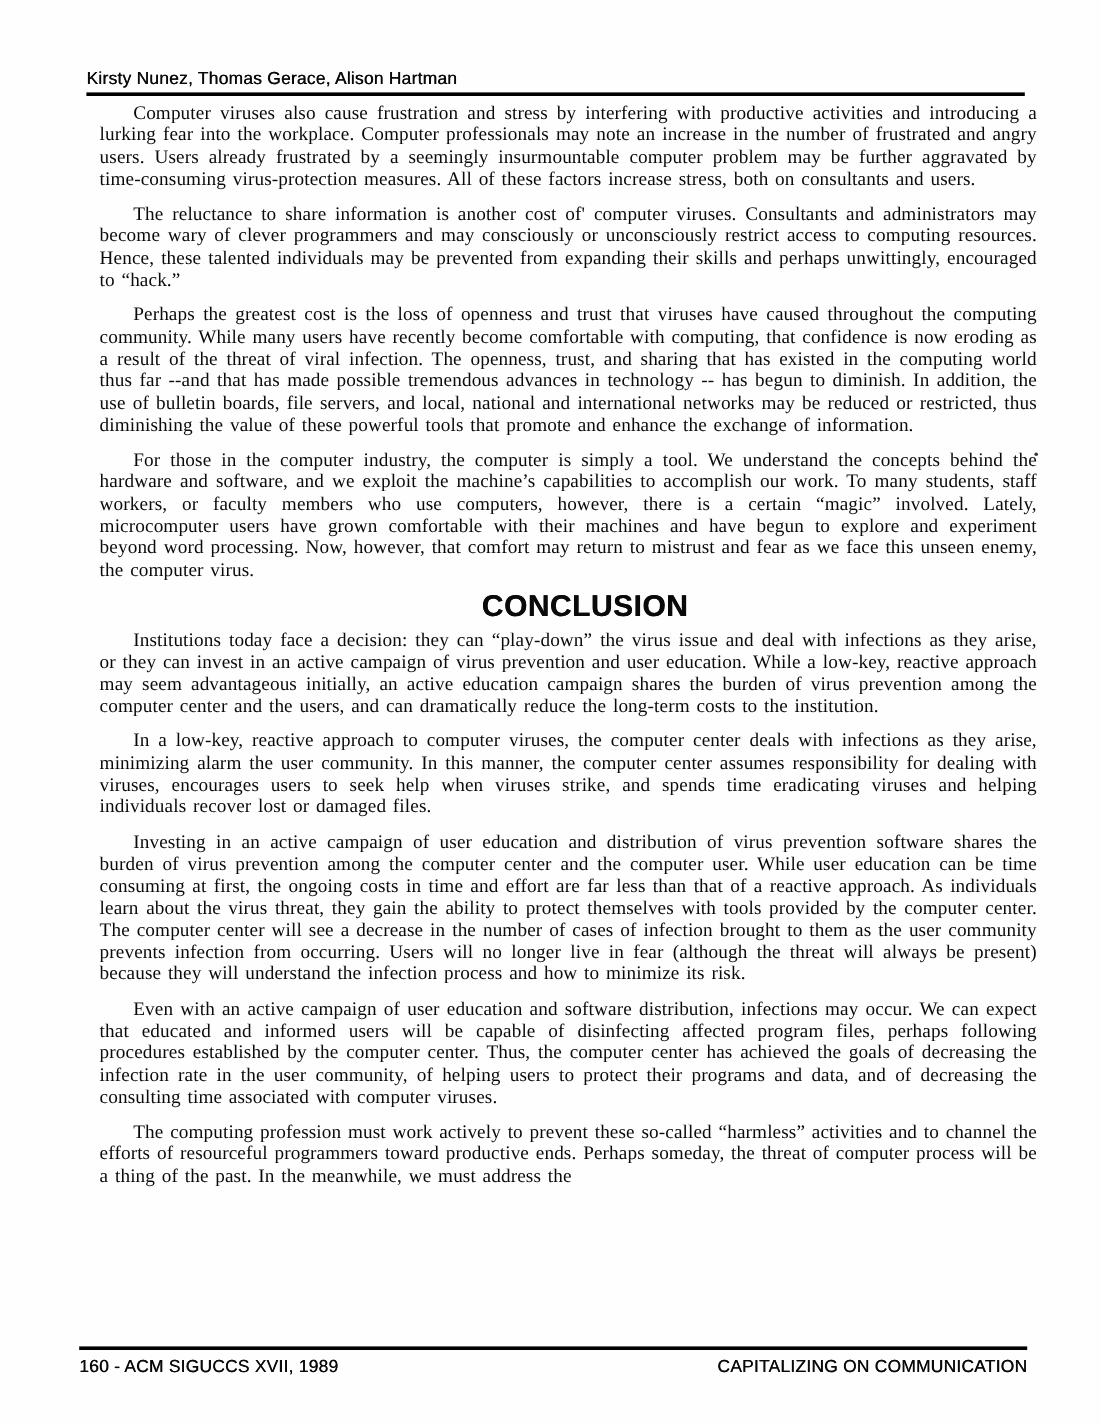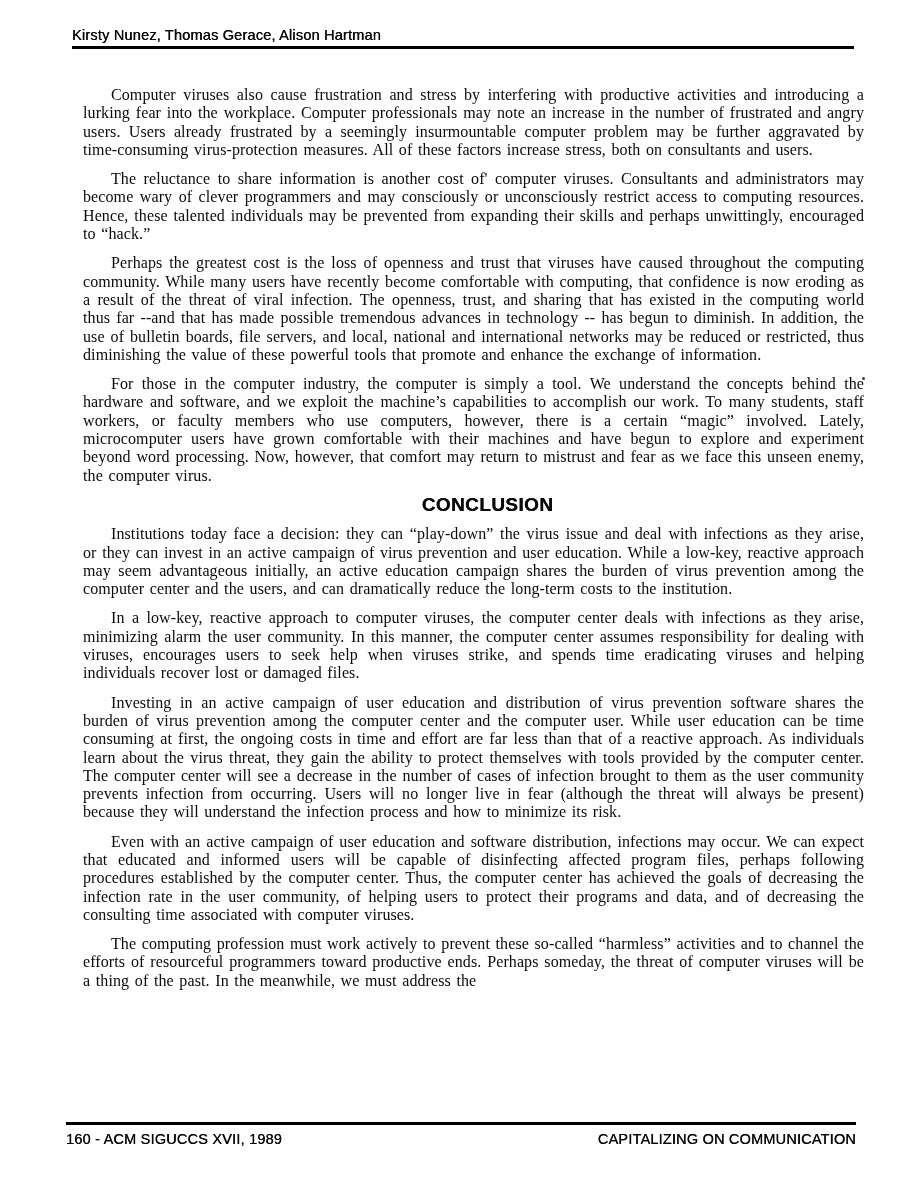--- a/index.html
+++ b/index.html
@@ -17,20 +17,21 @@
     position: absolute;
     left: 72px;
     top: 27px;
     width: 782px;
   }
   .authors {
     font-family: "Liberation Sans", sans-serif;
     font-size: 14.5px;
     letter-spacing: 0.2px;
     text-shadow: 0.3px 0 0 currentColor;
+    margin-top: 31px;
   }
   .header-rule {
     margin-top: 3px;
     height: 2.5px;
     background: #000;
   }
   
   .content {
     position: absolute;
     left: 83px;
@@ -41,21 +42,21 @@
     line-height: 18.3px;
     word-spacing: 1.5px;
     letter-spacing: 0.1px;
   }
   .content p {
     margin: 0 0 11px 0;
     text-indent: 28px;
   }
   .section-heading {
     font-family: "Liberation Sans", sans-serif;
-    font-size: 19px;
+    font-size: 25px;
     font-weight: bold;
     letter-spacing: 0.4px;
     text-align: center;
     text-indent: 0;
     margin: 21px 0 17px 0;
     text-shadow: 0.3px 0 0 currentColor;
   }
   
   .footer {
     position: absolute;
@@ -104,21 +105,21 @@
     <p>The reluctance to share information is another cost of' computer viruses. Consultants and administrators may become wary of clever programmers and may consciously or unconsciously restrict access to computing resources. Hence, these talented individuals may be prevented from expanding their skills and perhaps unwittingly, encouraged to “hack.”</p>
     <p>Perhaps the greatest cost is the loss of openness and trust that viruses have caused throughout the computing community. While many users have recently become comfortable with computing, that confidence is now eroding as a result of the threat of viral infection. The openness, trust, and sharing that has existed in the computing world thus far --and that has made possible tremendous advances in technology -- has begun to diminish. In addition, the use of bulletin boards, file servers, and local, national and international networks may be reduced or restricted, thus diminishing the value of these powerful tools that promote and enhance the exchange of information.</p>
     <p>For those in the computer industry, the computer is simply a tool. We understand the concepts behind the hardware and software, and we exploit the machine’s capabilities to accomplish our work. To many students, staff workers, or faculty members who use computers, however, there is a certain “magic” involved. Lately, microcomputer users have grown comfortable with their machines and have begun to explore and experiment beyond word processing. Now, however, that comfort may return to mistrust and fear as we face this unseen enemy, the computer virus.</p>
 
     <p class="section-heading">CONCLUSION</p>
 
     <p>Institutions today face a decision: they can “play-down” the virus issue and deal with infections as they arise, or they can invest in an active campaign of virus prevention and user education. While a low-key, reactive approach may seem advantageous initially, an active education campaign shares the burden of virus prevention among the computer center and the users, and can dramatically reduce the long-term costs to the institution.</p>
     <p>In a low-key, reactive approach to computer viruses, the computer center deals with infections as they arise, minimizing alarm the user community. In this manner, the computer center assumes responsibility for dealing with viruses, encourages users to seek help when viruses strike, and spends time eradicating viruses and helping individuals recover lost or damaged files.</p>
     <p>Investing in an active campaign of user education and distribution of virus prevention software shares the burden of virus prevention among the computer center and the computer user. While user education can be time consuming at first, the ongoing costs in time and effort are far less than that of a reactive approach. As individuals learn about the virus threat, they gain the ability to protect themselves with tools provided by the computer center. The computer center will see a decrease in the number of cases of infection brought to them as the user community prevents infection from occurring. Users will no longer live in fear (although the threat will always be present) because they will understand the infection process and how to minimize its risk.</p>
     <p>Even with an active campaign of user education and software distribution, infections may occur. We can expect that educated and informed users will be capable of disinfecting affected program files, perhaps following procedures established by the computer center. Thus, the computer center has achieved the goals of decreasing the infection rate in the user community, of helping users to protect their programs and data, and of decreasing the consulting time associated with computer viruses.</p>
-    <p>The computing profession must work actively to prevent these so-called “harmless” activities and to channel the efforts of resourceful programmers toward productive ends. Perhaps someday, the threat of computer viruses will be a thing of the past. In the meanwhile, we must address the</p>
+    <p>The computing profession must work actively to prevent these so-called “harmless” activities and to channel the efforts of resourceful programmers toward productive ends. Perhaps someday, the threat of computer process will be a thing of the past. In the meanwhile, we must address the</p>
   </div>
 
   <div class="speck"></div>
 
   <div class="footer">
     <div class="footer-rule"></div>
     <div class="footer-row">
       <span>160 - ACM SIGUCCS XVII, 1989</span>
       <span>CAPITALIZING ON COMMUNICATION</span>
     </div>

